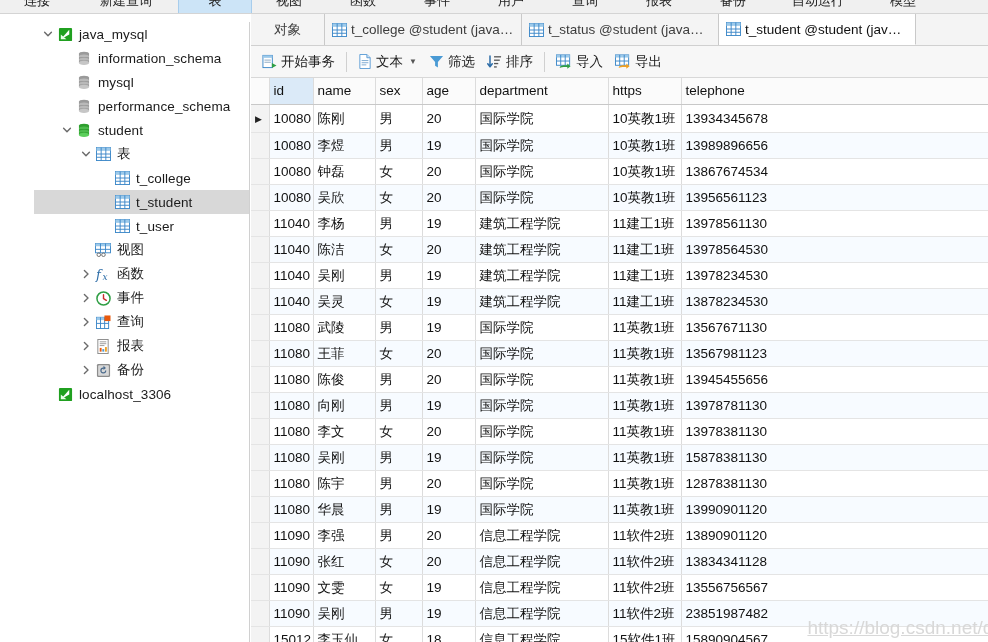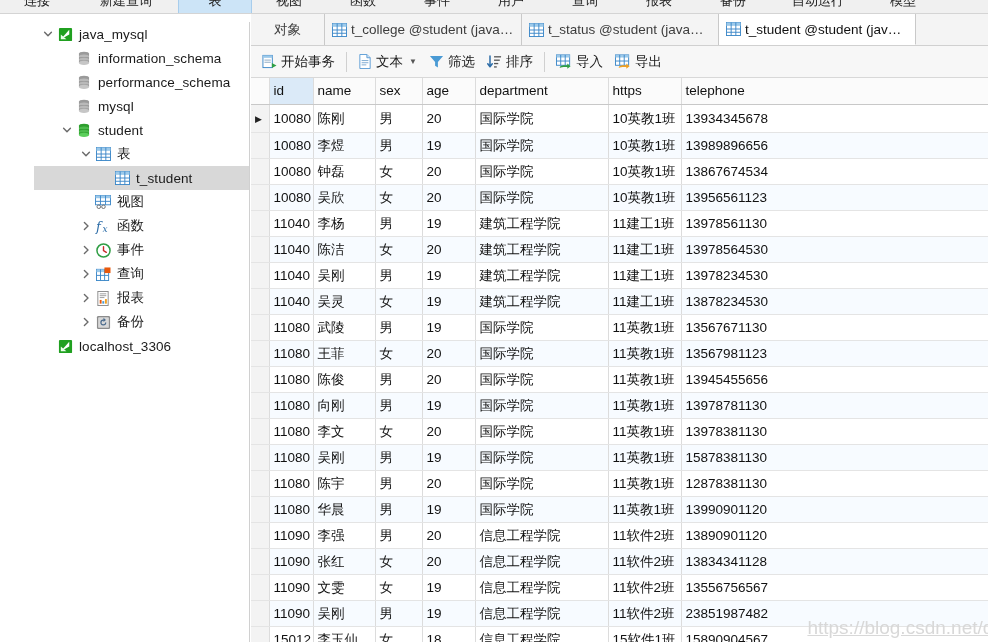--- a/index.html
+++ b/index.html
@@ -220,37 +220,37 @@
             <svg width="14" height="15" viewBox="0 0 14 16">
               <ellipse cx="7" cy="3" rx="5.4" ry="2.2" fill="#9a9a9a"></ellipse>
               <rect x="1.6" y="3" width="10.8" height="3" fill="#9a9a9a"></rect>
               <ellipse cx="7" cy="6" rx="5.4" ry="2.2" fill="#b9b9b9"></ellipse>
               <rect x="1.6" y="6.5" width="10.8" height="3" fill="#9a9a9a"></rect>
               <ellipse cx="7" cy="9.5" rx="5.4" ry="2.2" fill="#b9b9b9"></ellipse>
               <rect x="1.6" y="10" width="10.8" height="2.6" fill="#9a9a9a"></rect>
               <ellipse cx="7" cy="12.6" rx="5.4" ry="2.2" fill="#c6c6c6"></ellipse>
             </svg>
           </div>
-          <span class="tlabel">performance_schema</span>
+          <span class="tlabel">mysql</span>
         </div>
         <div class="tree-row">
           <div style="width: 25px; min-width: 25px; height: 24px;"></div>
           <div class="twisty"></div>
           <div class="tico">
             <svg width="14" height="15" viewBox="0 0 14 16">
               <ellipse cx="7" cy="3" rx="5.4" ry="2.2" fill="#9a9a9a"></ellipse>
               <rect x="1.6" y="3" width="10.8" height="3" fill="#9a9a9a"></rect>
               <ellipse cx="7" cy="6" rx="5.4" ry="2.2" fill="#b9b9b9"></ellipse>
               <rect x="1.6" y="6.5" width="10.8" height="3" fill="#9a9a9a"></rect>
               <ellipse cx="7" cy="9.5" rx="5.4" ry="2.2" fill="#b9b9b9"></ellipse>
               <rect x="1.6" y="10" width="10.8" height="2.6" fill="#9a9a9a"></rect>
               <ellipse cx="7" cy="12.6" rx="5.4" ry="2.2" fill="#c6c6c6"></ellipse>
             </svg>
           </div>
-          <span class="tlabel">mysql</span>
+          <span class="tlabel">performance_schema</span>
         </div>
         <div class="tree-row">
           <div style="width: 25px; min-width: 25px; height: 24px;"></div>
           <div class="twisty">
             <svg width="10" height="10" viewBox="0 0 10 10">
               <path d="M1.6 3.2 L5 6.8 L8.4 3.2" stroke="#6b6b6b" stroke-width="1.4" fill="none" stroke-linecap="round" stroke-linejoin="round"></path>
             </svg>
           </div>
           <div class="tico">
             <svg width="14" height="15" viewBox="0 0 14 16">
@@ -277,34 +277,64 @@
               <rect x="0.5" y="0.5" width="15" height="14" fill="#fff" stroke="#3b87c8"></rect>
               <rect x="0.5" y="0.5" width="15" height="3.6" fill="#9cc9ea"></rect>
               <line x1="5.5" y1="0.5" x2="5.5" y2="14.5" stroke="#3b87c8"></line>
               <line x1="10.5" y1="0.5" x2="10.5" y2="14.5" stroke="#3b87c8"></line>
               <line x1="0.5" y1="7.5" x2="15.5" y2="7.5" stroke="#3b87c8"></line>
               <line x1="0.5" y1="11" x2="15.5" y2="11" stroke="#3b87c8"></line>
             </svg>
           </div>
           <span class="tlabel">表</span>
         </div>
-        <div class="tree-row selected">
+        <div class="tree-row">
           <div style="width: 63px; min-width: 63px; height: 24px;"></div>
           <div class="twisty"></div>
           <div class="tico">
             <svg width="15" height="14" viewBox="0 0 16 15">
               <rect x="0.5" y="0.5" width="15" height="14" fill="#fff" stroke="#3b87c8"></rect>
               <rect x="0.5" y="0.5" width="15" height="3.6" fill="#9cc9ea"></rect>
               <line x1="5.5" y1="0.5" x2="5.5" y2="14.5" stroke="#3b87c8"></line>
               <line x1="10.5" y1="0.5" x2="10.5" y2="14.5" stroke="#3b87c8"></line>
               <line x1="0.5" y1="7.5" x2="15.5" y2="7.5" stroke="#3b87c8"></line>
               <line x1="0.5" y1="11" x2="15.5" y2="11" stroke="#3b87c8"></line>
             </svg>
           </div>
+          <span class="tlabel">t_college</span>
+        </div>
+        <div class="tree-row selected">
+          <div style="width: 63px; min-width: 63px; height: 24px;"></div>
+          <div class="twisty"></div>
+          <div class="tico">
+            <svg width="15" height="14" viewBox="0 0 16 15">
+              <rect x="0.5" y="0.5" width="15" height="14" fill="#fff" stroke="#3b87c8"></rect>
+              <rect x="0.5" y="0.5" width="15" height="3.6" fill="#9cc9ea"></rect>
+              <line x1="5.5" y1="0.5" x2="5.5" y2="14.5" stroke="#3b87c8"></line>
+              <line x1="10.5" y1="0.5" x2="10.5" y2="14.5" stroke="#3b87c8"></line>
+              <line x1="0.5" y1="7.5" x2="15.5" y2="7.5" stroke="#3b87c8"></line>
+              <line x1="0.5" y1="11" x2="15.5" y2="11" stroke="#3b87c8"></line>
+            </svg>
+          </div>
           <span class="tlabel">t_student</span>
+        </div>
+        <div class="tree-row">
+          <div style="width: 63px; min-width: 63px; height: 24px;"></div>
+          <div class="twisty"></div>
+          <div class="tico">
+            <svg width="15" height="14" viewBox="0 0 16 15">
+              <rect x="0.5" y="0.5" width="15" height="14" fill="#fff" stroke="#3b87c8"></rect>
+              <rect x="0.5" y="0.5" width="15" height="3.6" fill="#9cc9ea"></rect>
+              <line x1="5.5" y1="0.5" x2="5.5" y2="14.5" stroke="#3b87c8"></line>
+              <line x1="10.5" y1="0.5" x2="10.5" y2="14.5" stroke="#3b87c8"></line>
+              <line x1="0.5" y1="7.5" x2="15.5" y2="7.5" stroke="#3b87c8"></line>
+              <line x1="0.5" y1="11" x2="15.5" y2="11" stroke="#3b87c8"></line>
+            </svg>
+          </div>
+          <span class="tlabel">t_user</span>
         </div>
         <div class="tree-row">
           <div style="width: 44px; min-width: 44px; height: 24px;"></div>
           <div class="twisty"></div>
           <div class="tico">
             <svg width="16" height="14" viewBox="0 0 17 15">
               <rect x="0.5" y="0.5" width="16" height="10" fill="#fff" stroke="#3b87c8"></rect>
               <rect x="0.5" y="0.5" width="16" height="3" fill="#9cc9ea"></rect>
               <line x1="5.8" y1="0.5" x2="5.8" y2="10.5" stroke="#3b87c8"></line>
               <line x1="11.2" y1="0.5" x2="11.2" y2="10.5" stroke="#3b87c8"></line>

